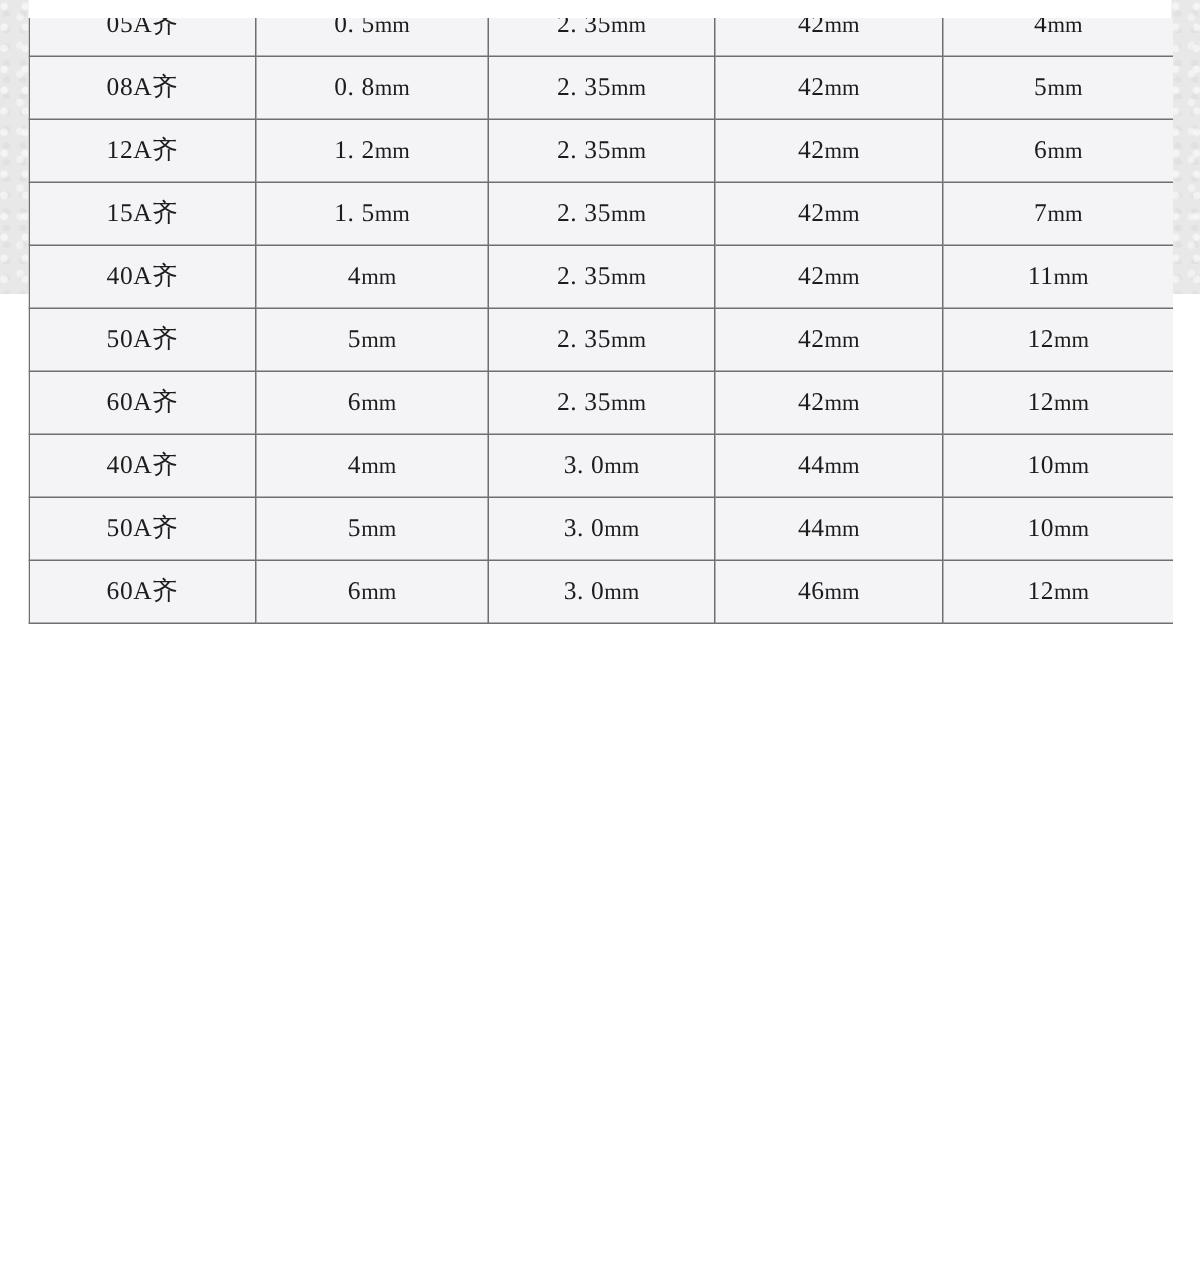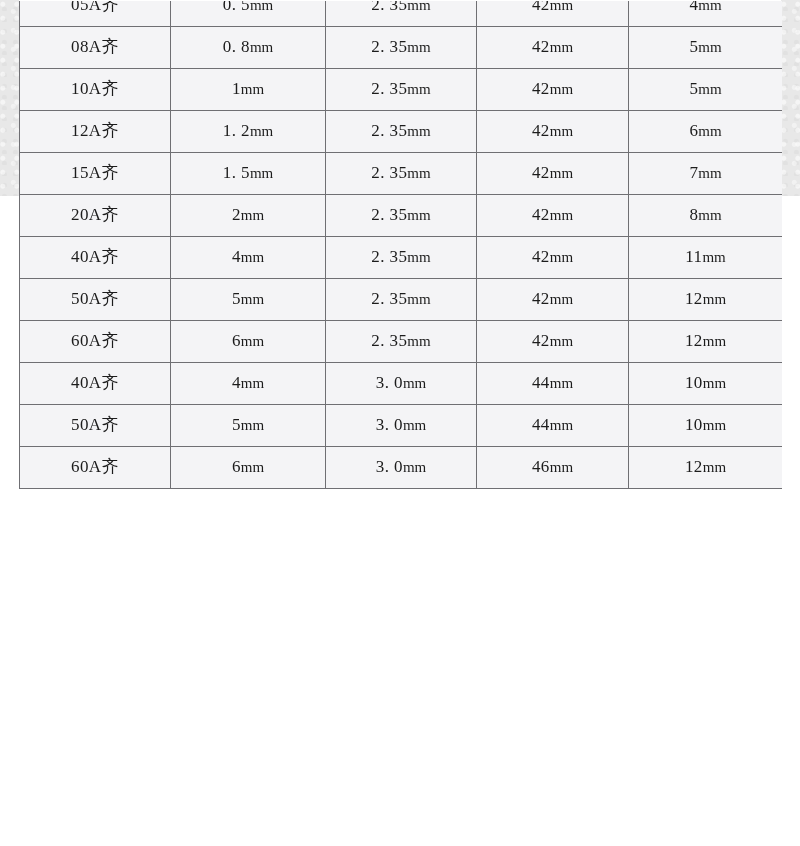--- a/index.html
+++ b/index.html
@@ -27,21 +27,21 @@
       radial-gradient(circle at 70% 60%, rgba(255,255,255,.45) 0 2px, transparent 3px),
       radial-gradient(circle at 40% 85%, rgba(0,0,0,.03) 0 2px, transparent 3px);
     background-size: 14px 14px, 19px 19px, 11px 11px;
   }
   .margin-strip.left  { left: 0; }
   .margin-strip.right { left: 781px; width: 19px; }
 
   .table-viewport {
     position: absolute;
     left: 19px;
-    top: 1px;
+    top: 12px;
     width: 763px;
     height: 711px;
     overflow: hidden;
   }
 
   table.spec-table {
     position: absolute;
     left: 0;
     
     top: -17px;
@@ -97,46 +97,32 @@
           <td>4<span class="unit">mm</span></td>
         </tr>
         <tr>
           <td>08A齐</td>
           <td>0. 8<span class="unit">mm</span></td>
           <td>2. 35<span class="unit">mm</span></td>
           <td>42<span class="unit">mm</span></td>
           <td>5<span class="unit">mm</span></td>
         </tr>
         <tr>
-          <td>10A齐</td>
-          <td>1<span class="unit">mm</span></td>
-          <td>2. 35<span class="unit">mm</span></td>
-          <td>42<span class="unit">mm</span></td>
-          <td>5<span class="unit">mm</span></td>
-        </tr>
-        <tr>
           <td>12A齐</td>
           <td>1. 2<span class="unit">mm</span></td>
           <td>2. 35<span class="unit">mm</span></td>
           <td>42<span class="unit">mm</span></td>
           <td>6<span class="unit">mm</span></td>
         </tr>
         <tr>
           <td>15A齐</td>
           <td>1. 5<span class="unit">mm</span></td>
           <td>2. 35<span class="unit">mm</span></td>
           <td>42<span class="unit">mm</span></td>
           <td>7<span class="unit">mm</span></td>
-        </tr>
-        <tr>
-          <td>20A齐</td>
-          <td>2<span class="unit">mm</span></td>
-          <td>2. 35<span class="unit">mm</span></td>
-          <td>42<span class="unit">mm</span></td>
-          <td>8<span class="unit">mm</span></td>
         </tr>
         <tr>
           <td>40A齐</td>
           <td>4<span class="unit">mm</span></td>
           <td>2. 35<span class="unit">mm</span></td>
           <td>42<span class="unit">mm</span></td>
           <td>11<span class="unit">mm</span></td>
         </tr>
         <tr>
           <td>50A齐</td>

